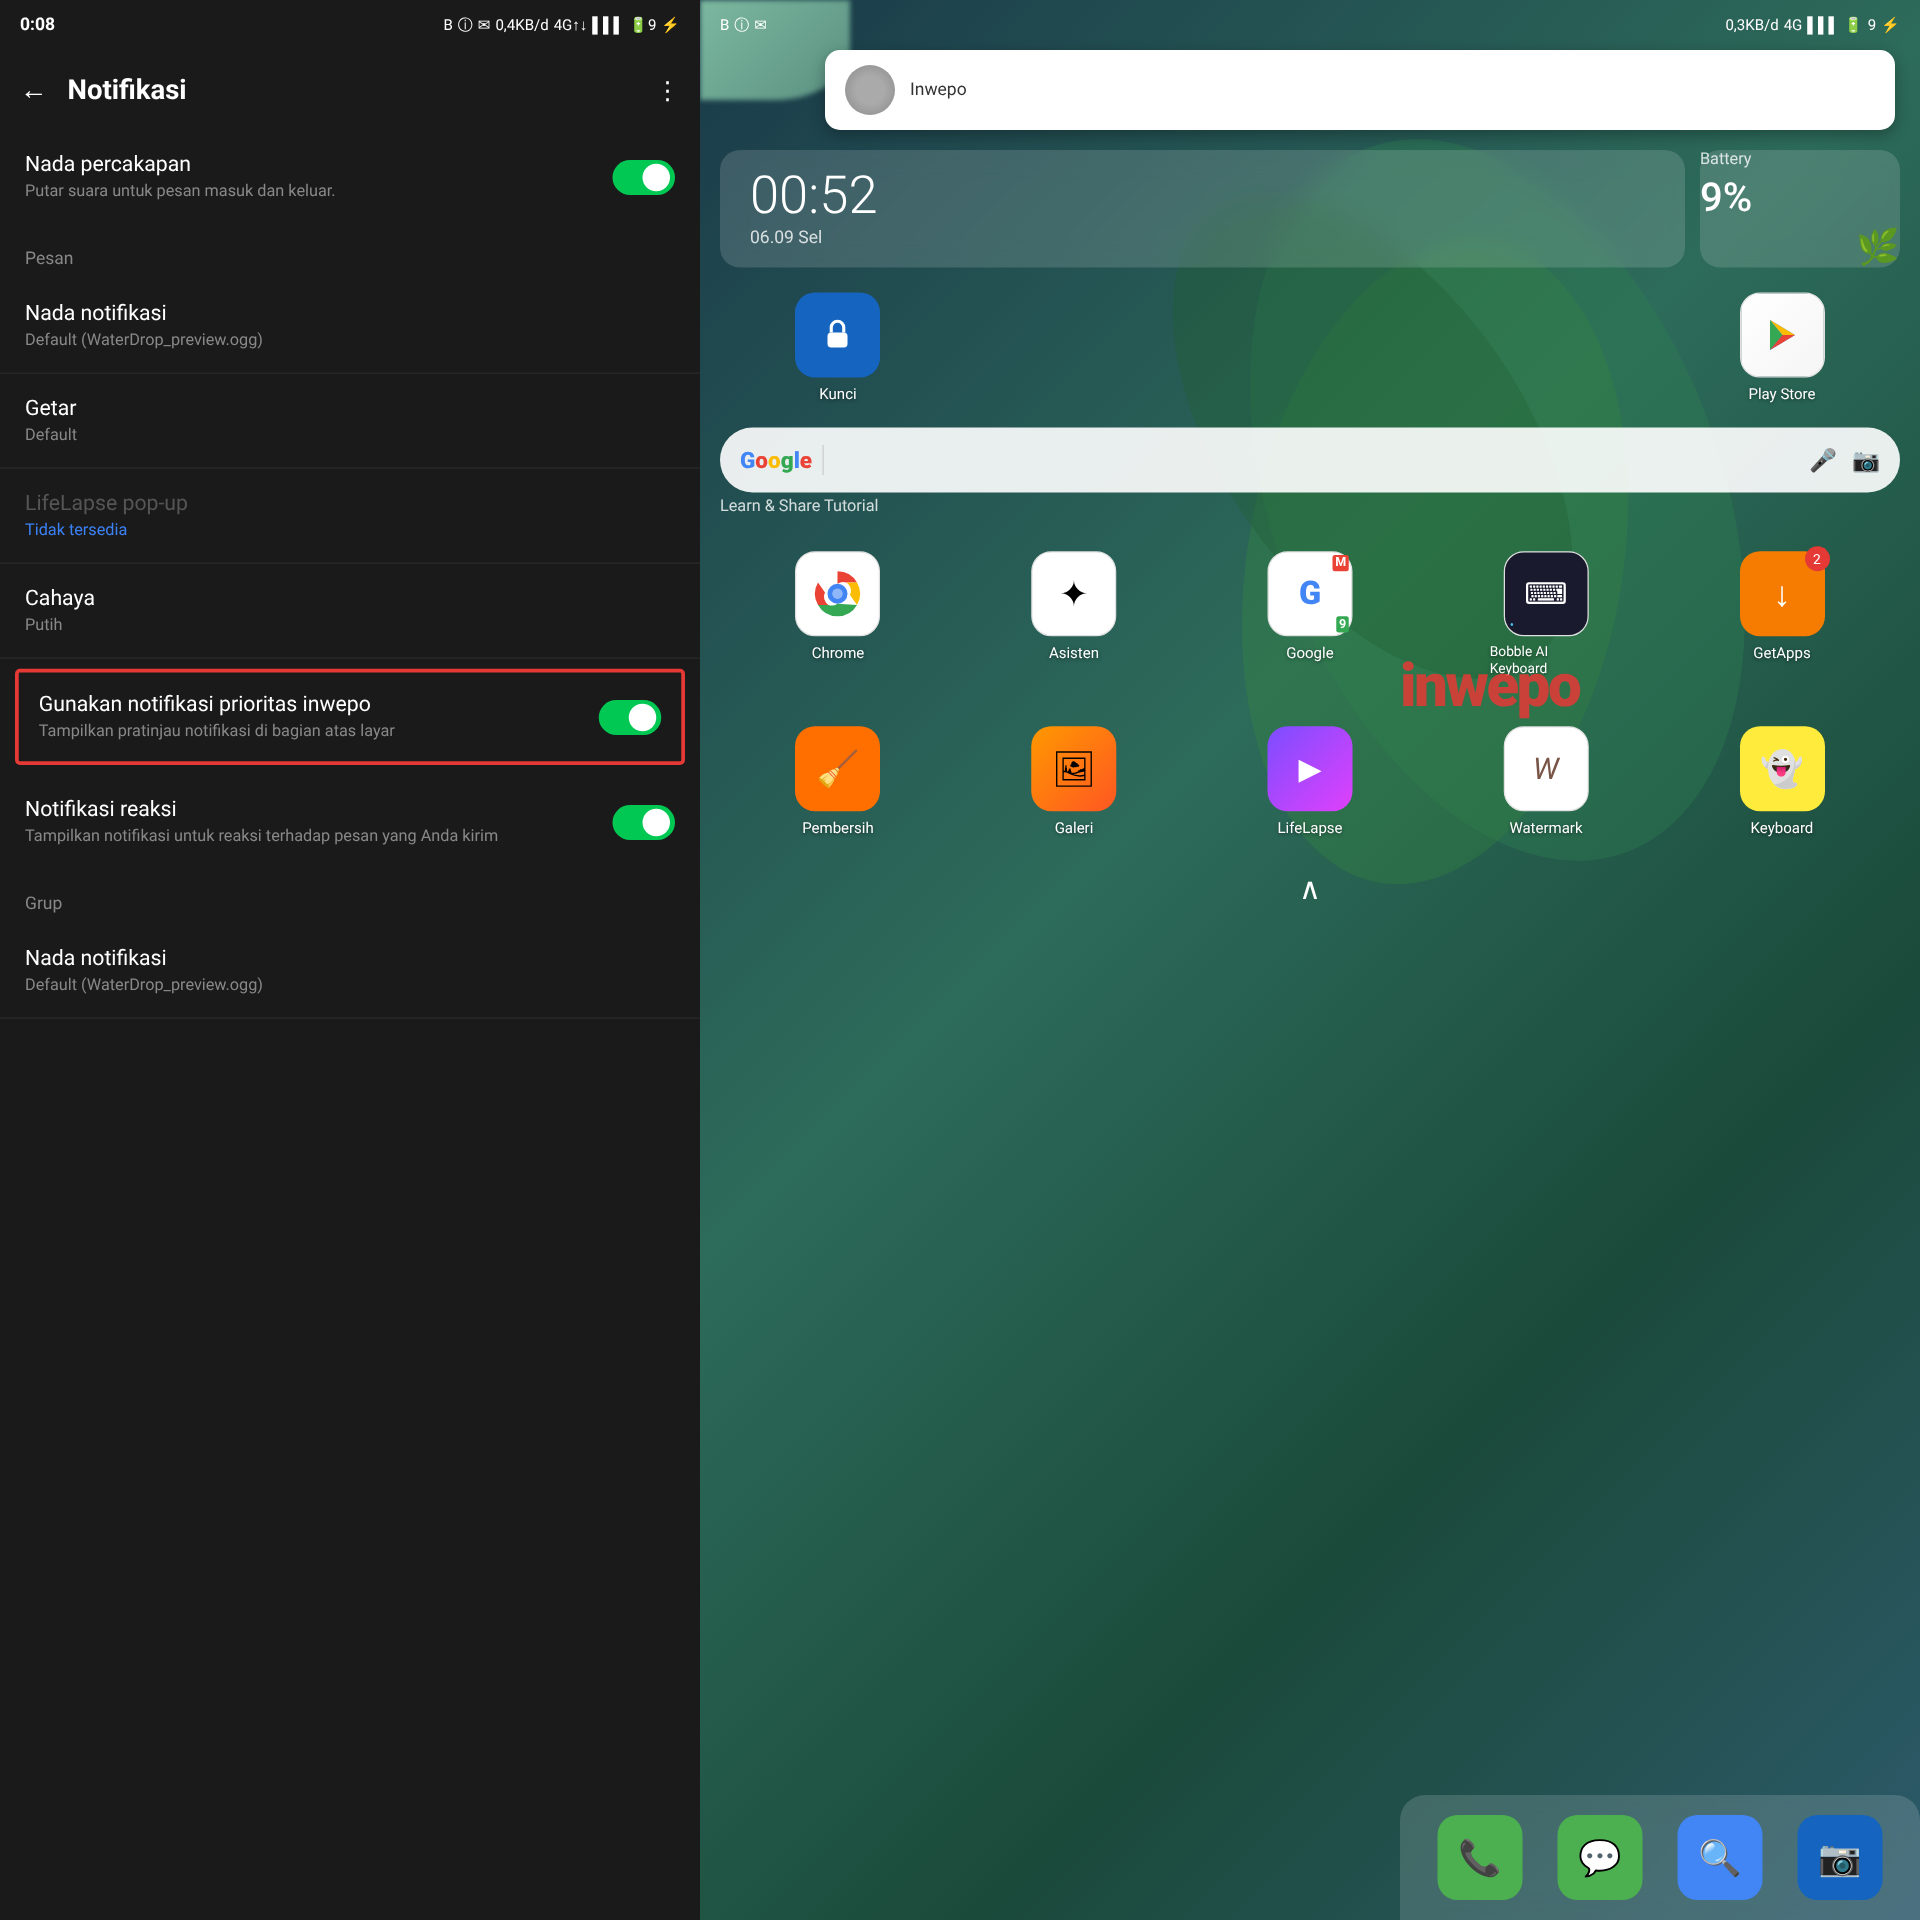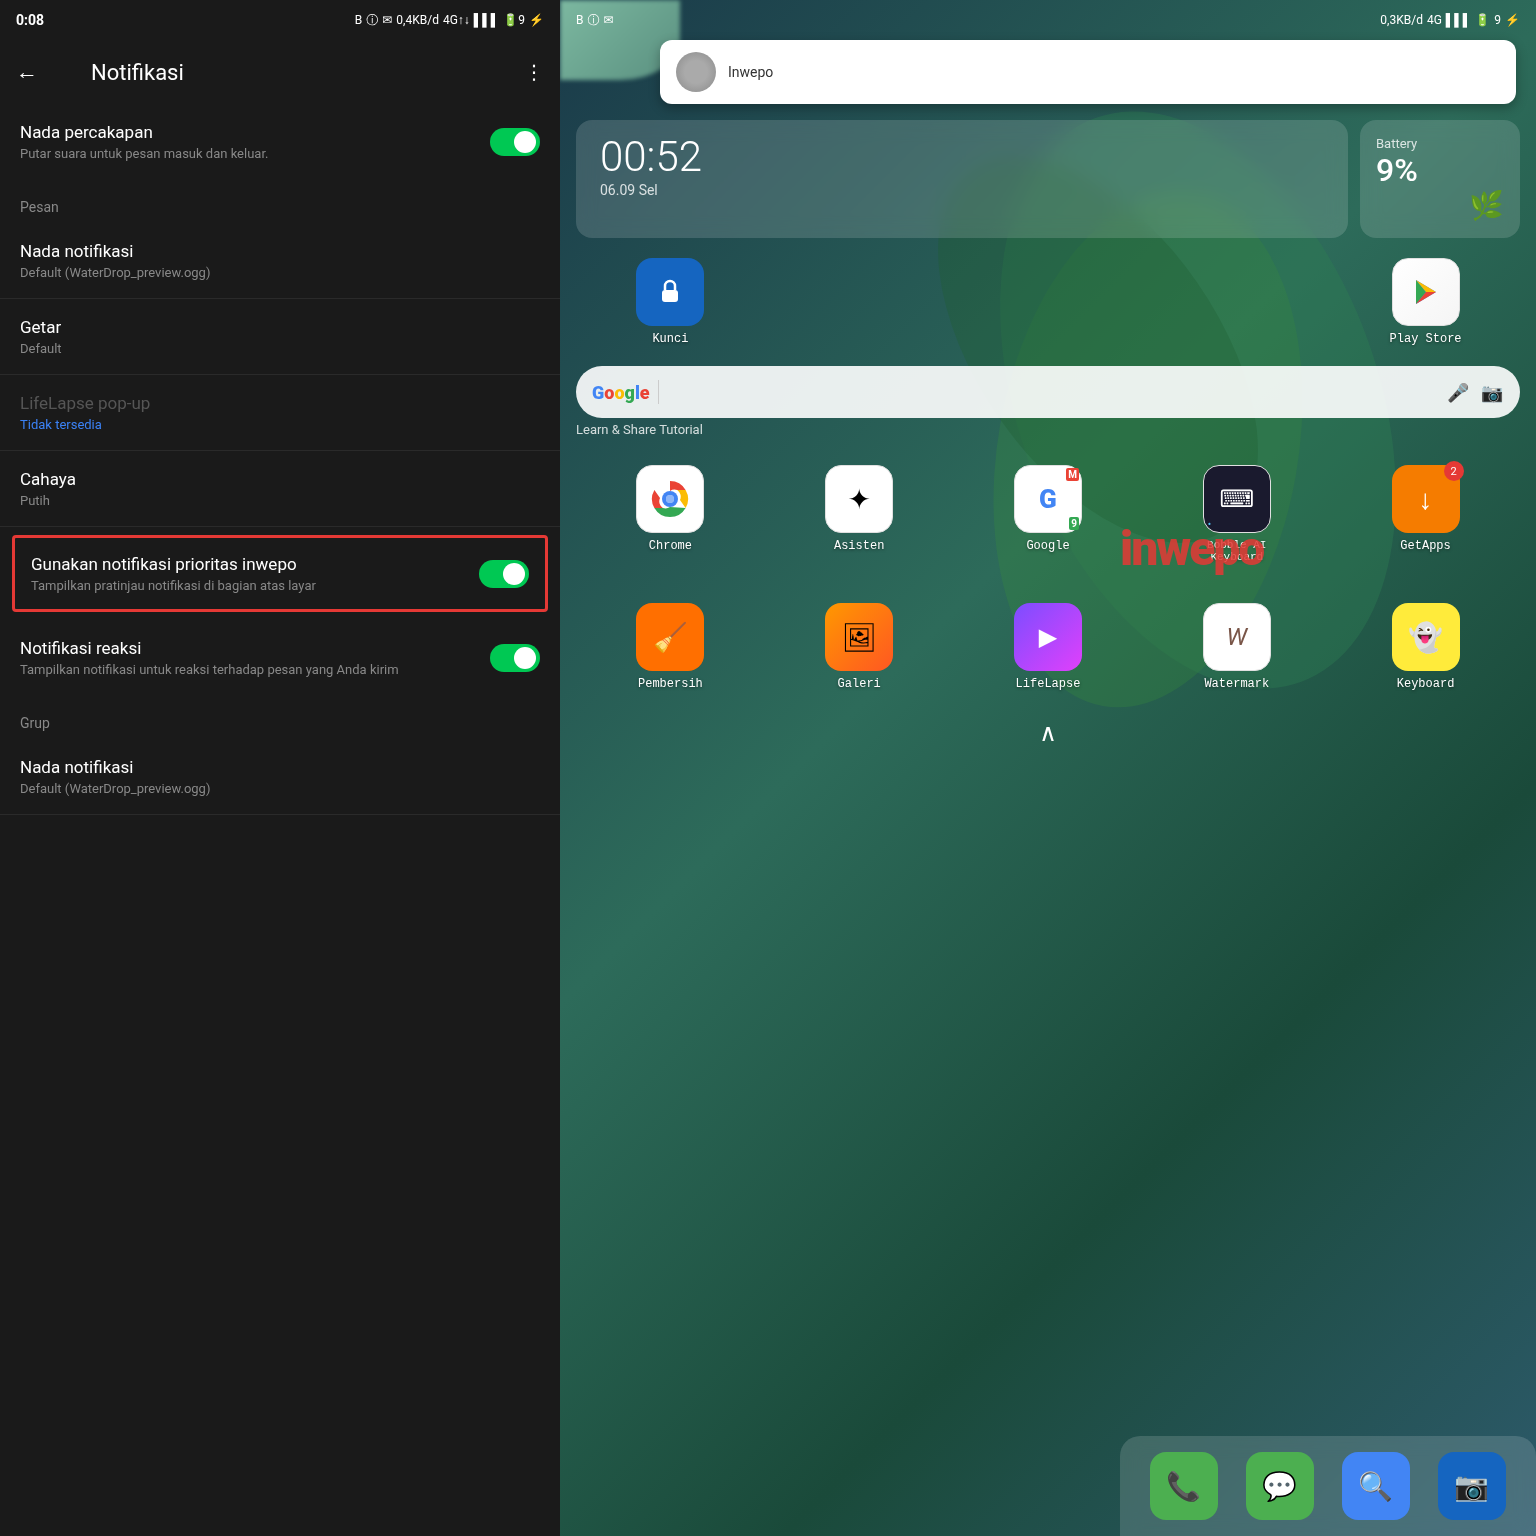--- a/index.html
+++ b/index.html
@@ -55,24 +55,23 @@
 
     .back-btn {
       color: #fff;
       font-size: 22px;
       margin-right: 16px;
       cursor: pointer;
     }
 
     .header-title {
       font-size: 22px;
-      font-weight: 400;
+      font-weight: 700;
       flex: 1;
       color: #fff;
-      margin-left: 37px;
     }
 
     .more-btn {
       color: #fff;
       font-size: 20px;
       cursor: pointer;
     }
 
     .settings-content {
       flex: 1;
@@ -261,21 +260,20 @@
 
     .clock-date {
       font-size: 14px;
       color: rgba(255,255,255,0.8);
       margin-top: 4px;
     }
 
     .widget-battery {
       background: rgba(255,255,255,0.15);
       border-radius: 16px;
-      padding: 16px;
       width: 160px;
       backdrop-filter: blur(10px);
       display: flex;
       flex-direction: column;
       align-items: flex-start;
       justify-content: space-between;
     }
 
     .battery-label {
       font-size: 13px;
@@ -317,23 +315,22 @@
       display: flex;
       align-items: center;
       justify-content: center;
       font-size: 32px;
       position: relative;
     }
 
     .app-icon-label {
       font-size: 12px;
       color: #fff;
-      text-align: center;
+      text-align: left;
       text-shadow: 0 1px 3px rgba(0,0,0,0.5);
-      font-family: Liberation Mono, monospace;
     }
 
     .badge {
       position: absolute;
       top: -4px;
       right: -4px;
       background: #e53935;
       color: #fff;
       font-size: 11px;
       width: 20px;

